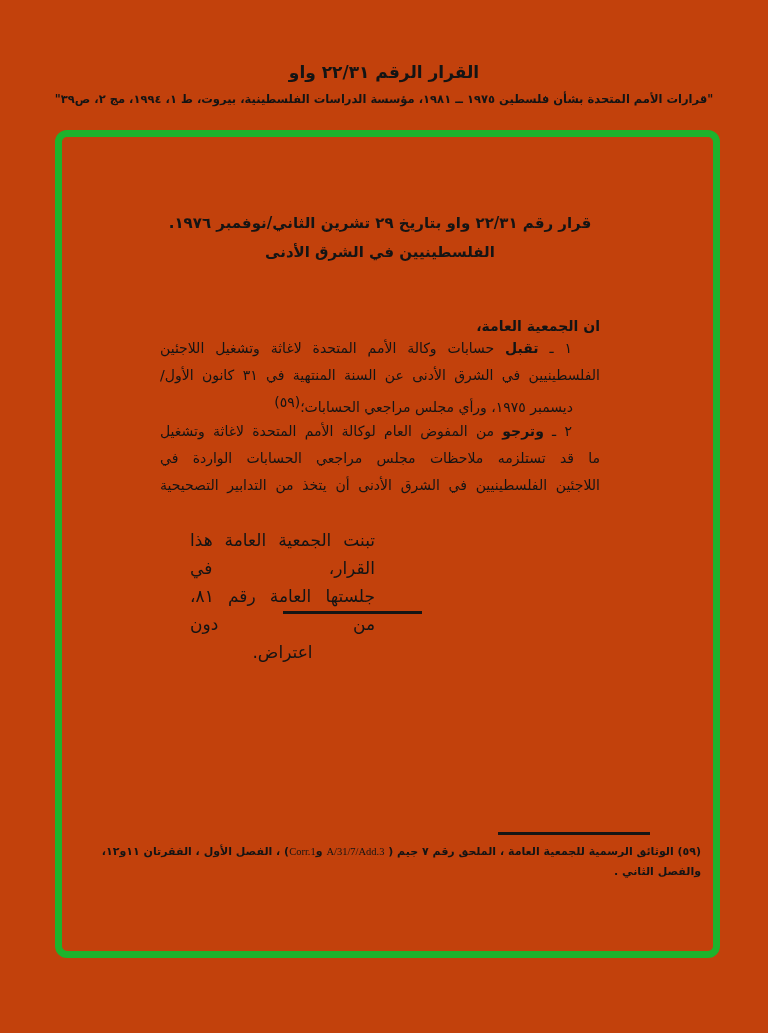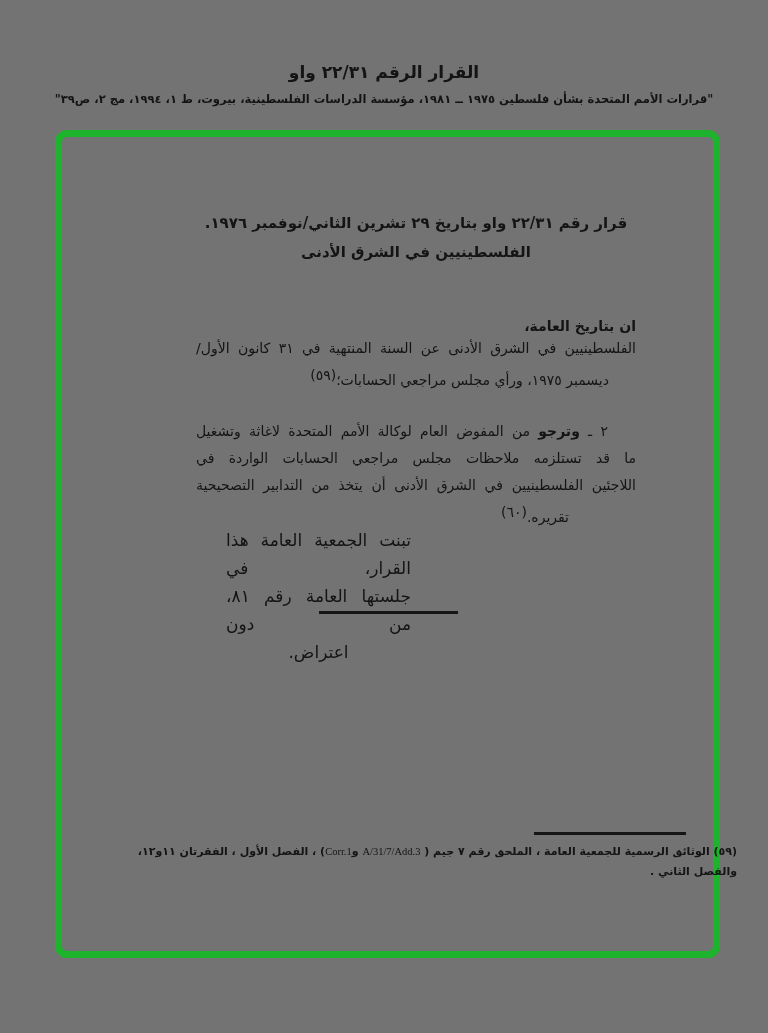--- a/index.html
+++ b/index.html
@@ -1,20 +1,20 @@
 <!DOCTYPE html>
 <html lang="ar"><head>
 <meta charset="utf-8">
 <style>
   html,body { margin:0; padding:0; background:#ffffff; }
   body {
     width:768px; height:1033px; position:relative; overflow:hidden;
     font-family:"DejaVu Sans", sans-serif; color:#141414;
   }
-  .page { position:absolute; inset:0; background:#737373; }
+  .page { position:absolute; inset:0; background:#c2410c; }
 
   
   .hdr-title {
     position:absolute; top:62px; left:0; right:0;
     direction:rtl; text-align:center;
     font-size:17px; font-weight:bold; letter-spacing:0.5px;
   }
   .hdr-source {
     position:absolute; top:92px; left:0; right:0;
     direction:rtl; text-align:center;
@@ -22,21 +22,21 @@
   }
 
   
   .frame {
     position:absolute; left:55px; top:130px; width:665px; height:828px;
     border:7px solid #1db32c; border-radius:12px; box-sizing:border-box;
     background:transparent;
   }
 
   
-  .doc { position:absolute; left:62px; top:137px; width:651px; height:814px;margin-left:36px; }
+  .doc { position:absolute; left:62px; top:137px; width:651px; height:814px; }
 
   .heading {
     position:absolute; left:98px; top:72px; width:440px;
     direction:rtl; text-align:center;
     font-size:15px; font-weight:bold; line-height:29px;
   }
 
   .preamble {
     position:absolute; left:98px; top:176px; width:440px;
     direction:rtl; text-align:right;
@@ -88,32 +88,32 @@
 
   <div class="frame"></div>
 
   <div class="doc">
 
     <div class="heading">
       <div>قرار رقم ٢٢/٣١ واو بتاريخ ٢٩ تشرين الثاني/نوفمبر ١٩٧٦.</div>
       <div>الفلسطينيين في الشرق الأدنى</div>
     </div>
 
-    <div class="preamble">ان بتاريخ العامة،</div>
+    <div class="preamble">ان الجمعية العامة،</div>
 
     <div class="para p1">
+      <div class="jline ind"><span>١ ـ </span><span class="b">تقبل</span><span> حسابات وكالة الأمم المتحدة لاغاثة وتشغيل اللاجئين</span></div>
       <div class="jline">الفلسطينيين في الشرق الأدنى عن السنة المنتهية في ٣١ كانون الأول/</div>
       <div class="rline pr27"><span>ديسمبر ١٩٧٥، ورأي مجلس مراجعي الحسابات؛</span><span class="sup">(٥٩)</span></div>
     </div>
 
     <div class="para p2">
       <div class="jline ind"><span>٢ ـ </span><span class="b">وترجو</span><span> من المفوض العام لوكالة الأمم المتحدة لاغاثة وتشغيل</span></div>
       <div class="jline">ما قد تستلزمه ملاحظات مجلس مراجعي الحسابات الواردة في</div>
       <div class="jline">اللاجئين الفلسطينيين في الشرق الأدنى أن يتخذ من التدابير التصحيحية</div>
-      <div class="rline pr67"><span>تقريره.</span><span class="sup">(٦٠)</span></div>
     </div>
 
     <div class="adoption">
       <div class="jl">تبنت الجمعية العامة هذا القرار، في</div>
       <div class="jl">جلستها العامة رقم ٨١، من دون</div>
       <div class="cl">اعتراض.</div>
     </div>
 
     <div class="divider main-divider"></div>
 

